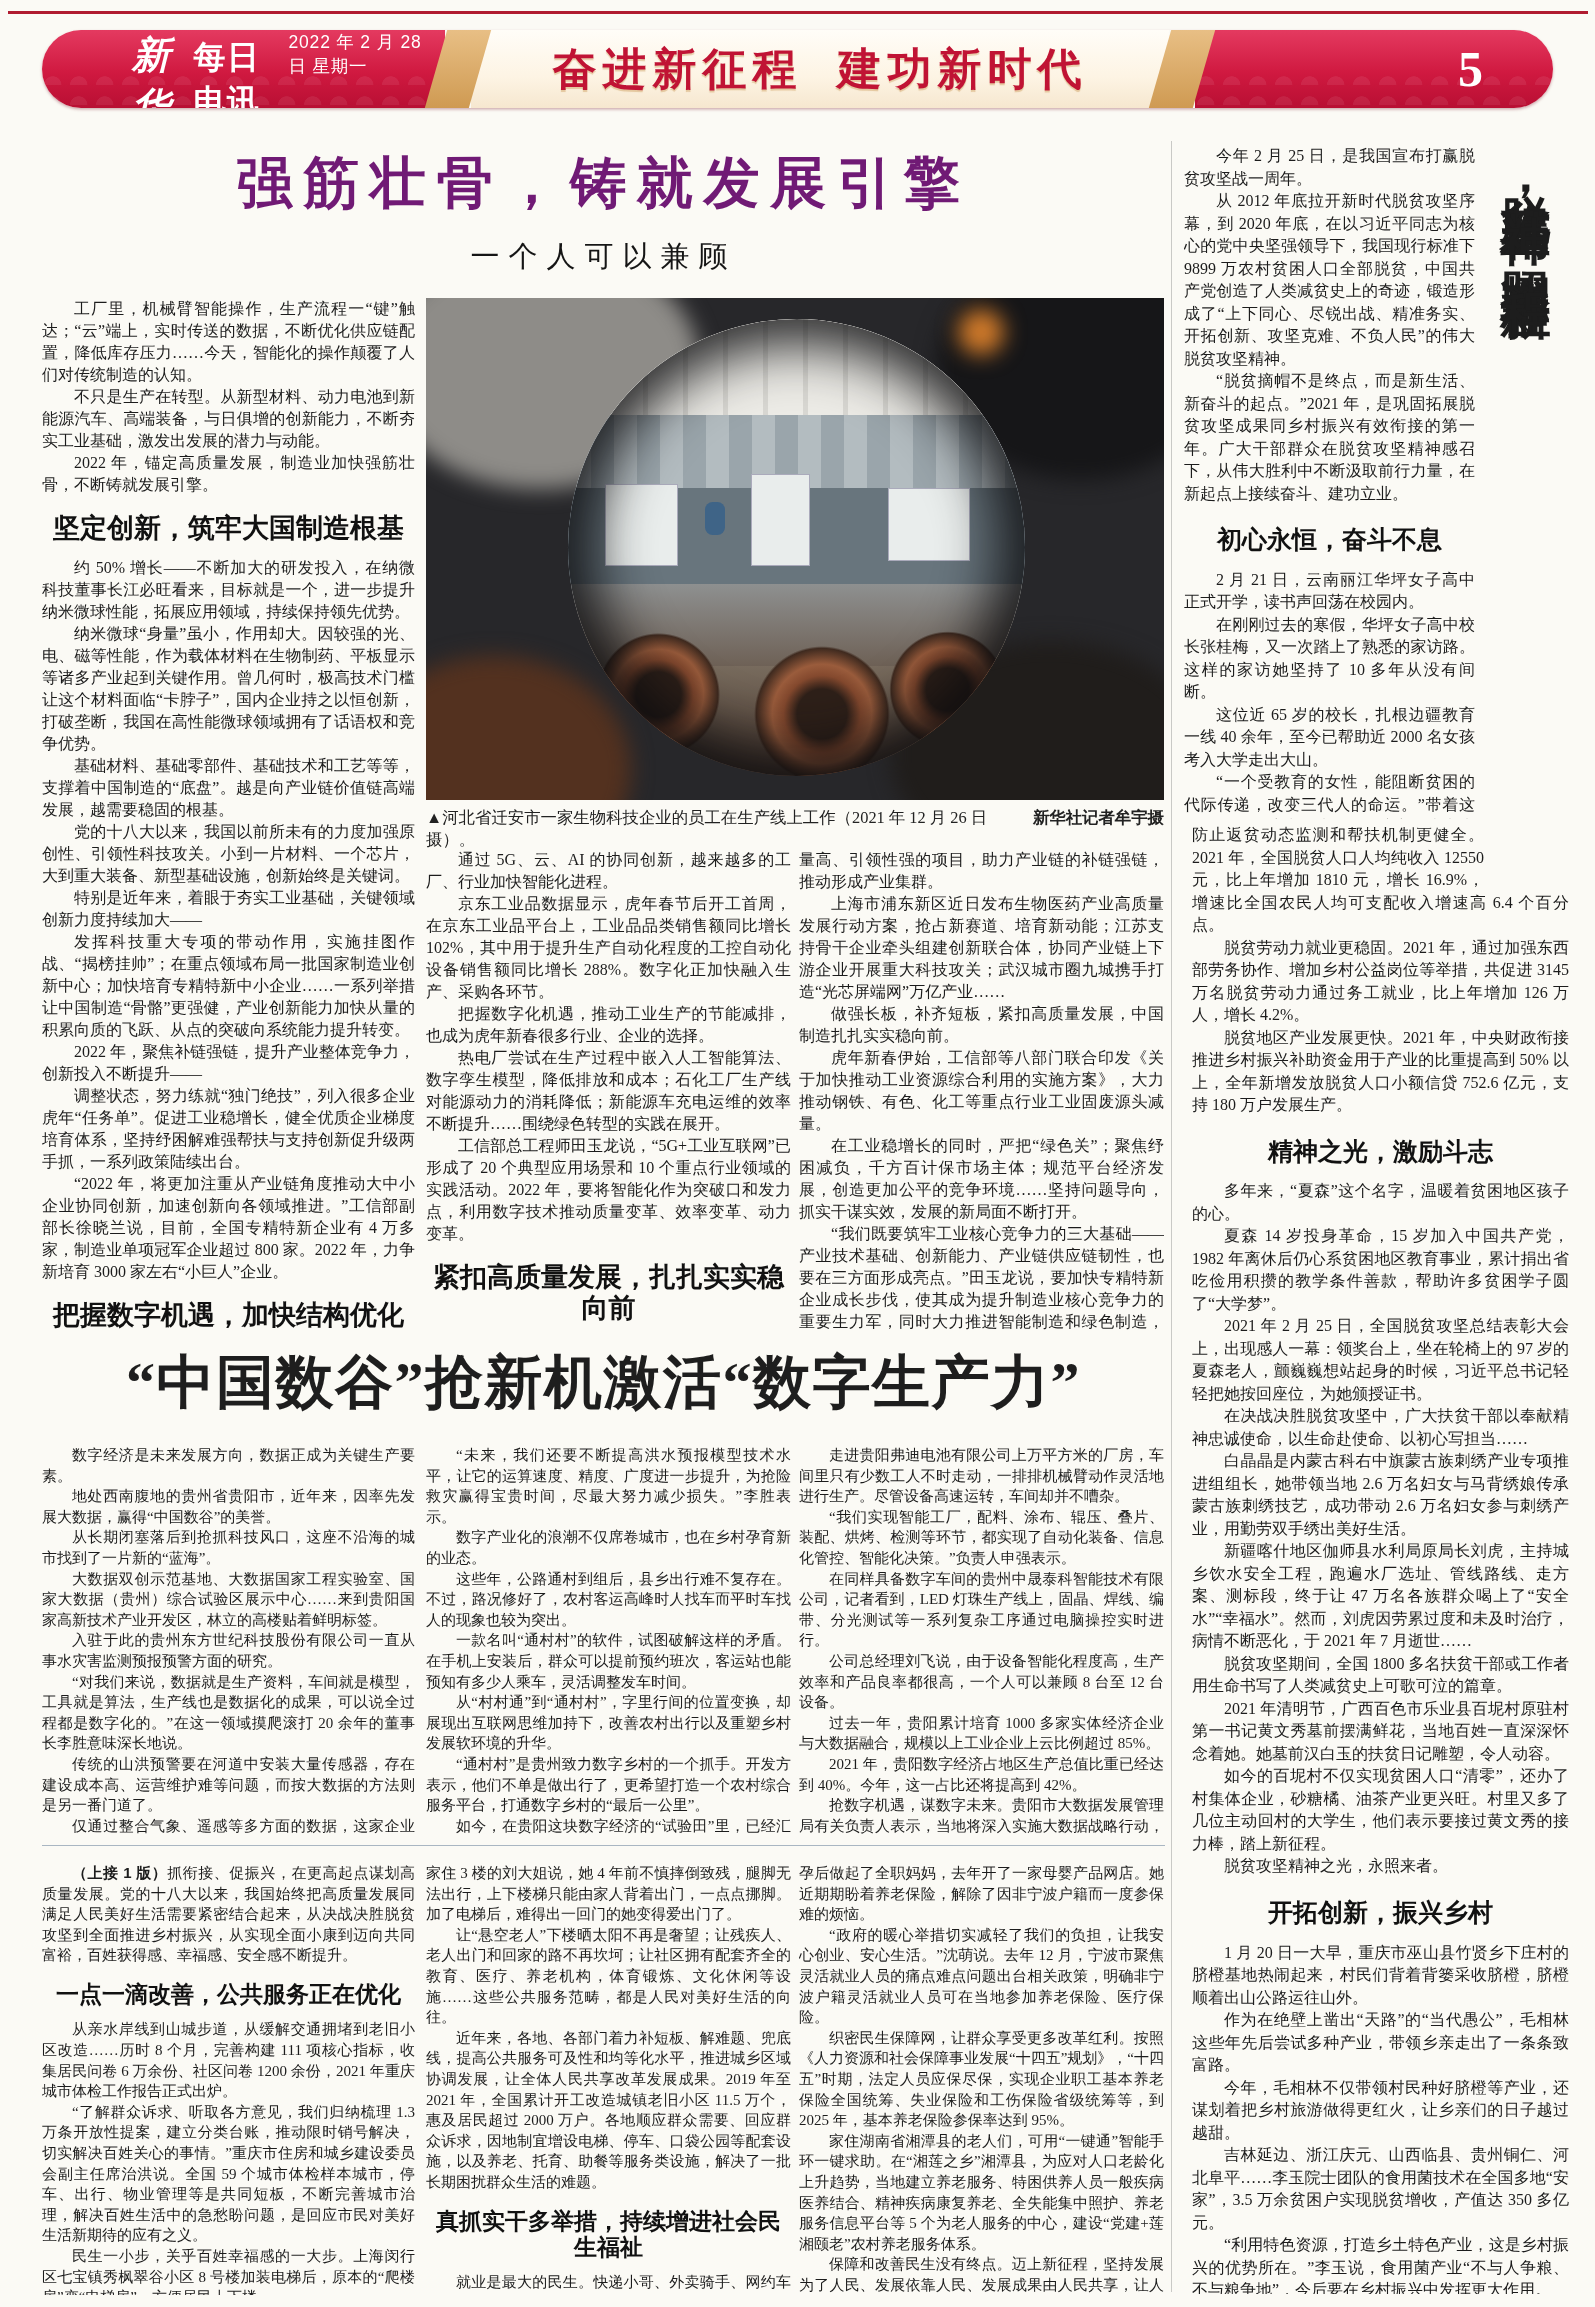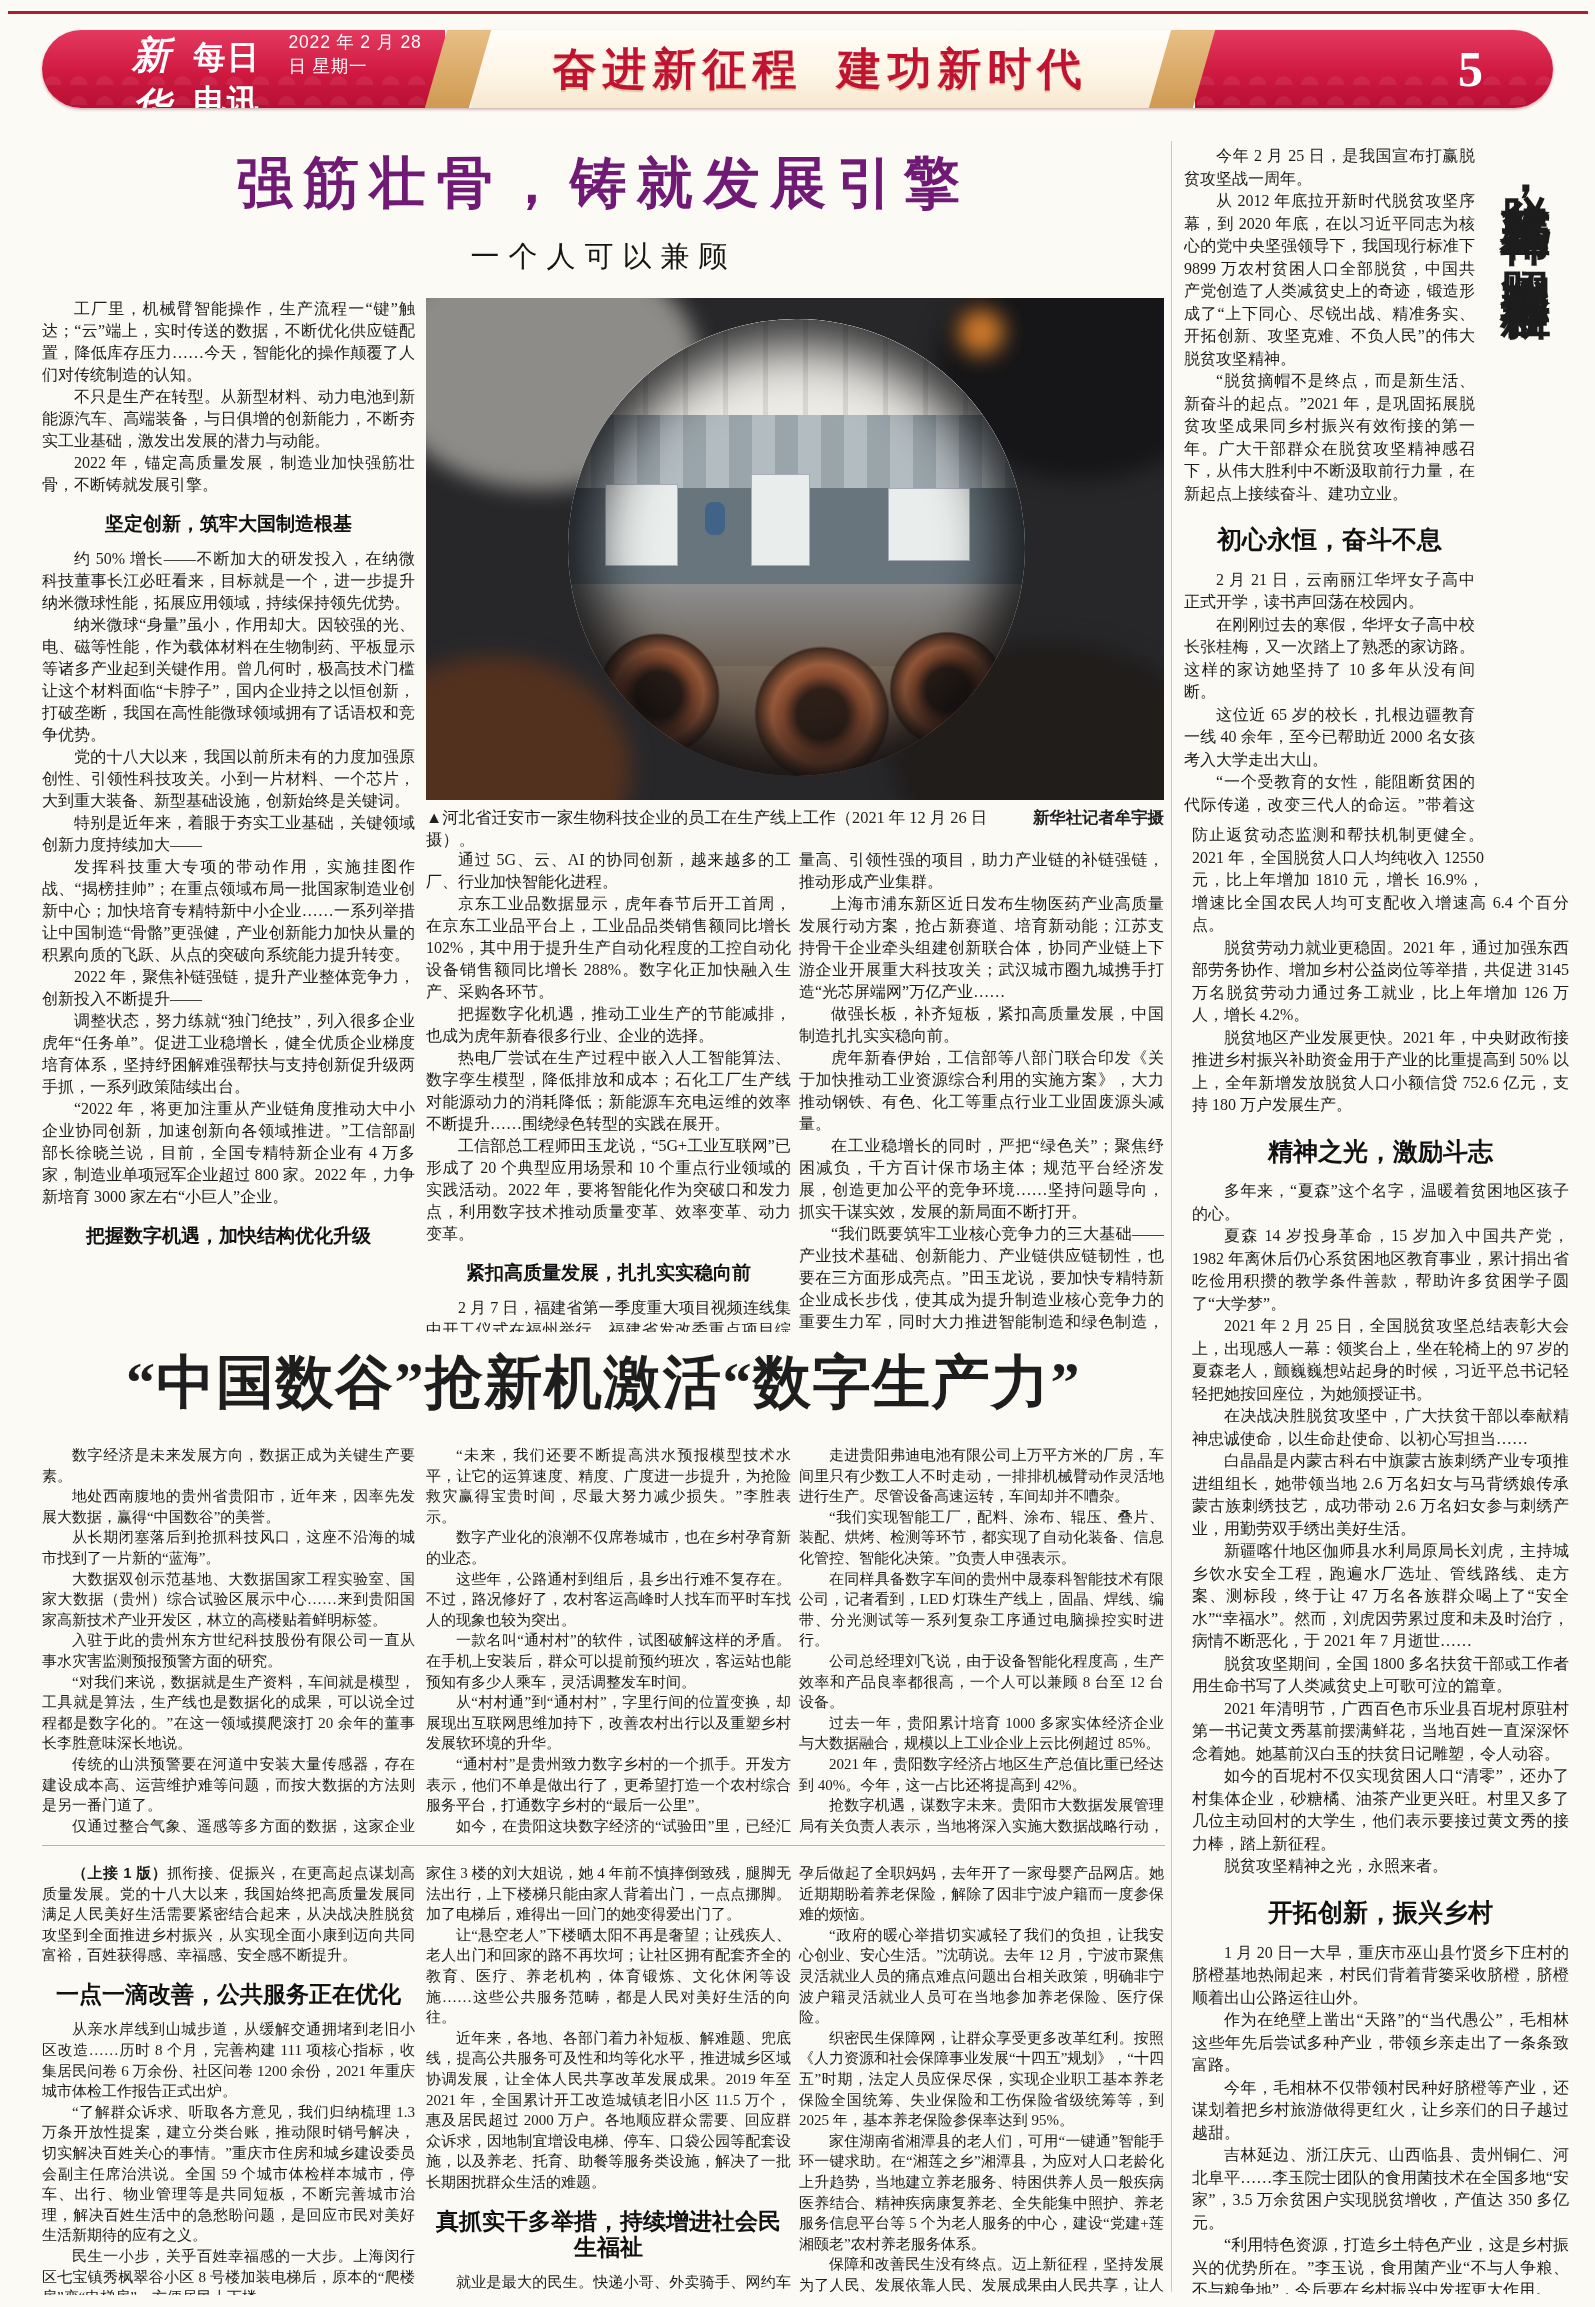--- a/index.html
+++ b/index.html
@@ -30,21 +30,21 @@
   .h1-block h1{margin:0;font-size:56px;font-weight:900;letter-spacing:10.7px;color:#701a75;}
   .h1-sub{margin-top:15px;font-family:"Liberation Sans",sans-serif;font-weight:500;font-size:29px;letter-spacing:9px;color:#151515;}
   .h2-block{position:absolute;left:42px;top:1344px;width:1123px;text-align:center;}
   .h2-block h2{margin:0;font-size:58px;font-weight:900;letter-spacing:1.5px;color:#1e1e1e;}
   
   .col{position:absolute;overflow:hidden;}
   .para{margin:0;text-align:justify;text-indent:2em;font-size:16px;line-height:22px;color:#1c1c1c;}
   .para.cont{text-indent:0;}
   .para b{font-family:"Liberation Sans",sans-serif;font-weight:bold;}
   .sec-head{margin:16.7px 0 13.7px;text-align:center;font-family:"Liberation Sans",sans-serif;
-            font-weight:900;font-size:19px;line-height:1.15;color:#111;}
+            font-weight:900;font-size:27px;line-height:1.15;color:#111;}
   .a2 .para,.a3 .para{font-size:15px;line-height:20.6px;}
   .a3 .sec-head{font-size:23px;margin:15px 0 12px;}
   .a4 .para{font-size:16px;line-height:22.5px;}
   .a4 .sec-head{font-size:25px;margin:20px 0 15px;}
   
   .vrule{position:absolute;left:1171px;top:141px;width:0.8px;height:2151px;background:#c9c9c6;}
   .hdivider{position:absolute;left:42px;top:1845px;width:1123px;height:0.8px;background:#a9b6c2;}
   
   .vheadline{position:absolute;left:1483px;top:155px;width:85px;height:731px;
      writing-mode:vertical-rl;text-orientation:upright;font-size:50px;font-weight:900;
@@ -101,20 +101,21 @@
   <div class="h1-sub">一个人可以兼顾</div>
 </div>
 
 <div class="col a1" style="left:42px;top:298px;width:373px;height:1034px;">
     <p class="para">工厂里，机械臂智能操作，生产流程一“键”触达；“云”端上，实时传送的数据，不断优化供应链配置，降低库存压力……今天，智能化的操作颠覆了人们对传统制造的认知。</p>
     <p class="para">不只是生产在转型。从新型材料、动力电池到新能源汽车、高端装备，与日俱增的创新能力，不断夯实工业基础，激发出发展的潜力与动能。</p>
     <p class="para">2022 年，锚定高质量发展，制造业加快强筋壮骨，不断铸就发展引擎。</p>
     <h3 class="sec-head">坚定创新，筑牢大国制造根基</h3>
     <p class="para">约 50% 增长——不断加大的研发投入，在纳微科技董事长江必旺看来，目标就是一个，进一步提升纳米微球性能，拓展应用领域，持续保持领先优势。</p>
     <p class="para">纳米微球“身量”虽小，作用却大。因较强的光、电、磁等性能，作为载体材料在生物制药、平板显示等诸多产业起到关键作用。曾几何时，极高技术门槛让这个材料面临“卡脖子”，国内企业持之以恒创新，打破垄断，我国在高性能微球领域拥有了话语权和竞争优势。</p>
+    <p class="para">基础材料、基础零部件、基础技术和工艺等等，支撑着中国制造的“底盘”。越是向产业链价值链高端发展，越需要稳固的根基。</p>
     <p class="para">党的十八大以来，我国以前所未有的力度加强原创性、引领性科技攻关。小到一片材料、一个芯片，大到重大装备、新型基础设施，创新始终是关键词。</p>
     <p class="para">特别是近年来，着眼于夯实工业基础，关键领域创新力度持续加大——</p>
     <p class="para">发挥科技重大专项的带动作用，实施挂图作战、“揭榜挂帅”；在重点领域布局一批国家制造业创新中心；加快培育专精特新中小企业……一系列举措让中国制造“骨骼”更强健，产业创新能力加快从量的积累向质的飞跃、从点的突破向系统能力提升转变。</p>
     <p class="para">2022 年，聚焦补链强链，提升产业整体竞争力，创新投入不断提升——</p>
     <p class="para">调整状态，努力练就“独门绝技”，列入很多企业虎年“任务单”。促进工业稳增长，健全优质企业梯度培育体系，坚持纾困解难强帮扶与支持创新促升级两手抓，一系列政策陆续出台。</p>
     <p class="para">“2022 年，将更加注重从产业链角度推动大中小企业协同创新，加速创新向各领域推进。”工信部副部长徐晓兰说，目前，全国专精特新企业有 4 万多家，制造业单项冠军企业超过 800 家。2022 年，力争新培育 3000 家左右“小巨人”企业。</p>
     <h3 class="sec-head">把握数字机遇，加快结构优化升级</h3>
   </div>
 
 <div class="photo">

